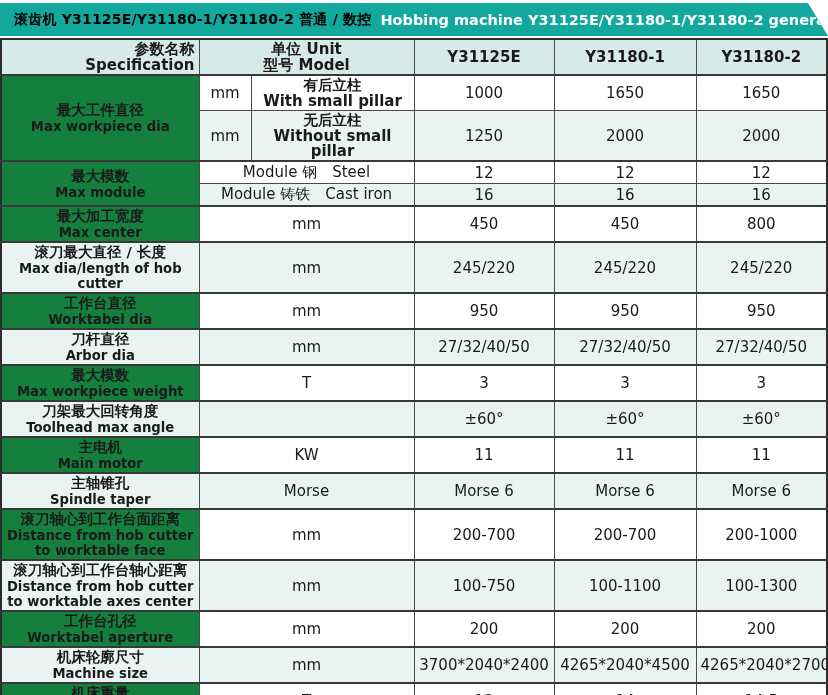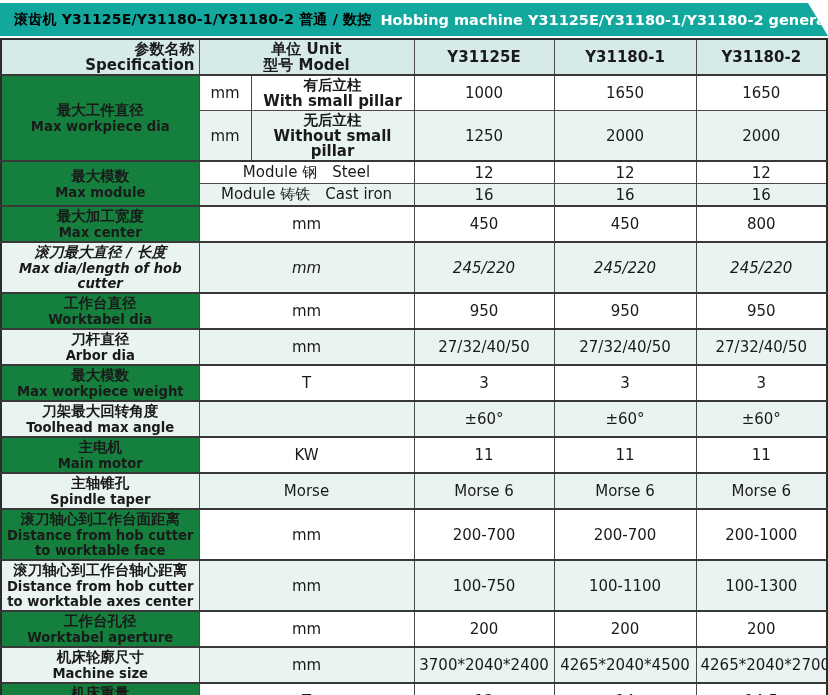--- a/index.html
+++ b/index.html
@@ -117,21 +117,21 @@
       <tr class="main-start" style="height: 36px;">
         <td class="label" rowspan="1">
           <div class="zh">最大加工宽度</div>
           <div class="en">Max center</div>
         </td>
         <td colspan="2" class="unit">mm</td>
         <td class="val">450</td>
         <td class="val">450</td>
         <td class="val">800</td>
       </tr>
-      <tr class="tint main-start" style="height: 35px; font-style: italic;">
+      <tr class="tint main-start" style="height: 35px;">
         <td class="label" rowspan="1">
           <div class="zh">滚刀最大直径 / 长度</div>
           <div class="en">Max dia/length of hob cutter</div>
         </td>
         <td colspan="2" class="unit">mm</td>
         <td class="val">245/220</td>
         <td class="val">245/220</td>
         <td class="val">245/220</td>
       </tr>
       <tr class="main-start" style="height: 35px;">

